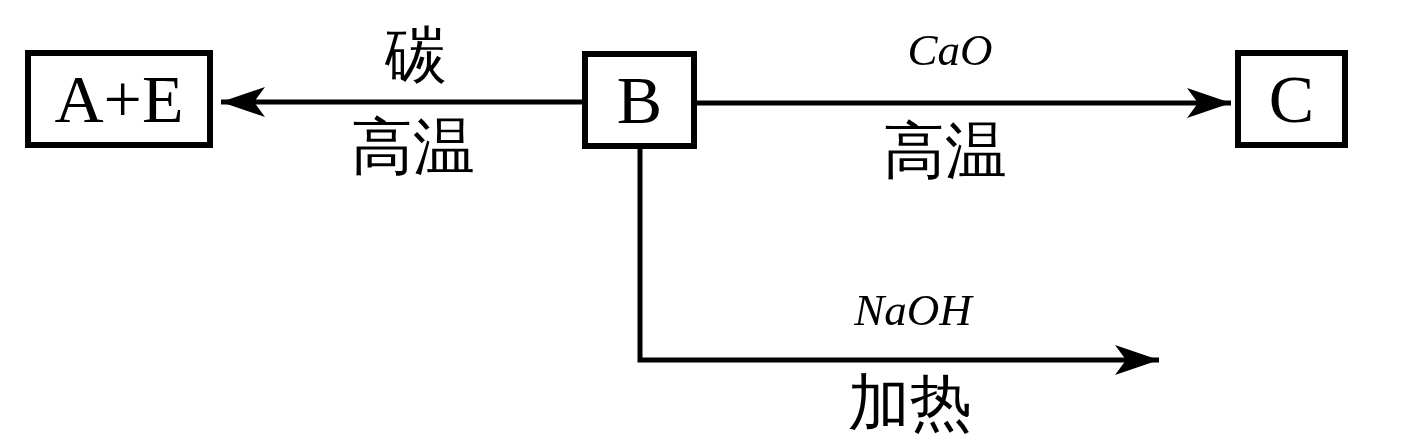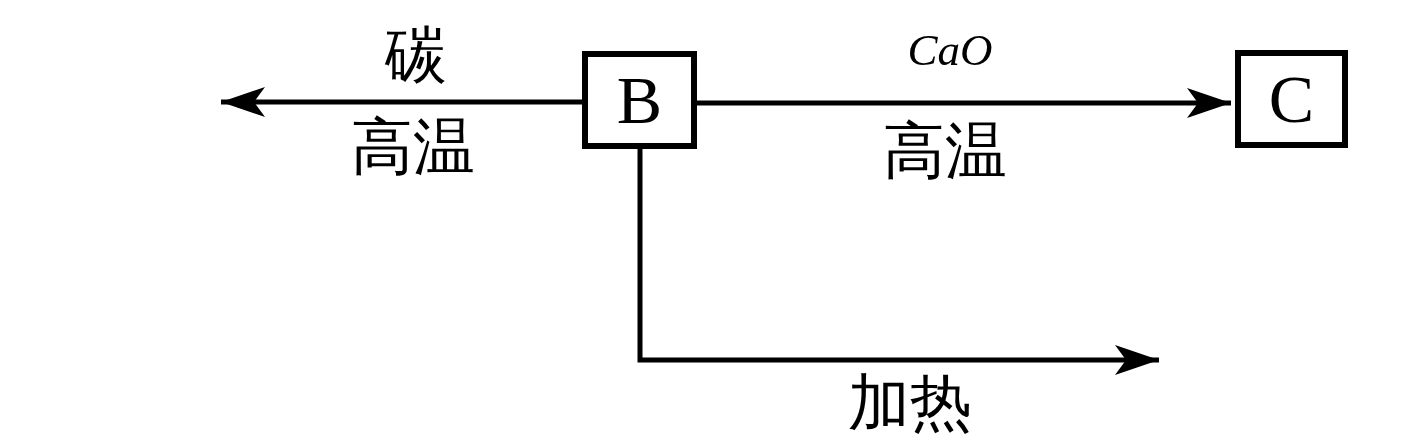--- a/index.html
+++ b/index.html
@@ -69,31 +69,35 @@
     <defs>
       <marker id="arrowhead" markerUnits="userSpaceOnUse" markerWidth="46" markerHeight="32" refX="44" refY="16" orient="auto">
         <path d="M44,16 L0,1 L11,16 L0,31 Z" fill="#000000"></path>
       </marker>
     </defs>
     <path d="M582,102 L221,102" stroke="#000000" stroke-width="5" fill="none" marker-end="url(#arrowhead)"></path>
     <path d="M697,103 L1231,103" stroke="#000000" stroke-width="5" fill="none" marker-end="url(#arrowhead)"></path>
     <path d="M640,149 L640,360 L1159,360" stroke="#000000" stroke-width="5" fill="none" stroke-linejoin="miter" marker-end="url(#arrowhead)"></path>
   </svg>
 
+  <div class="node-box box-ae">
+    <span>A+E</span>
+  </div>
 
   <div class="node-box box-b">
     <span>B</span>
   </div>
 
   <div class="node-box box-c">
     <span>C</span>
   </div>
 
 
   <div class="edge-label lbl-cjk lbl-carbon">碳</div>
   <div class="edge-label lbl-cjk lbl-hightemp-l">高温</div>
 
   <div class="edge-label lbl-latin lbl-cao">CaO</div>
   <div class="edge-label lbl-cjk lbl-hightemp-r">高温</div>
 
+  <div class="edge-label lbl-latin lbl-naoh">NaOH</div>
   <div class="edge-label lbl-cjk lbl-heat">加热</div>
 
 </div>
 
 </body></html>

